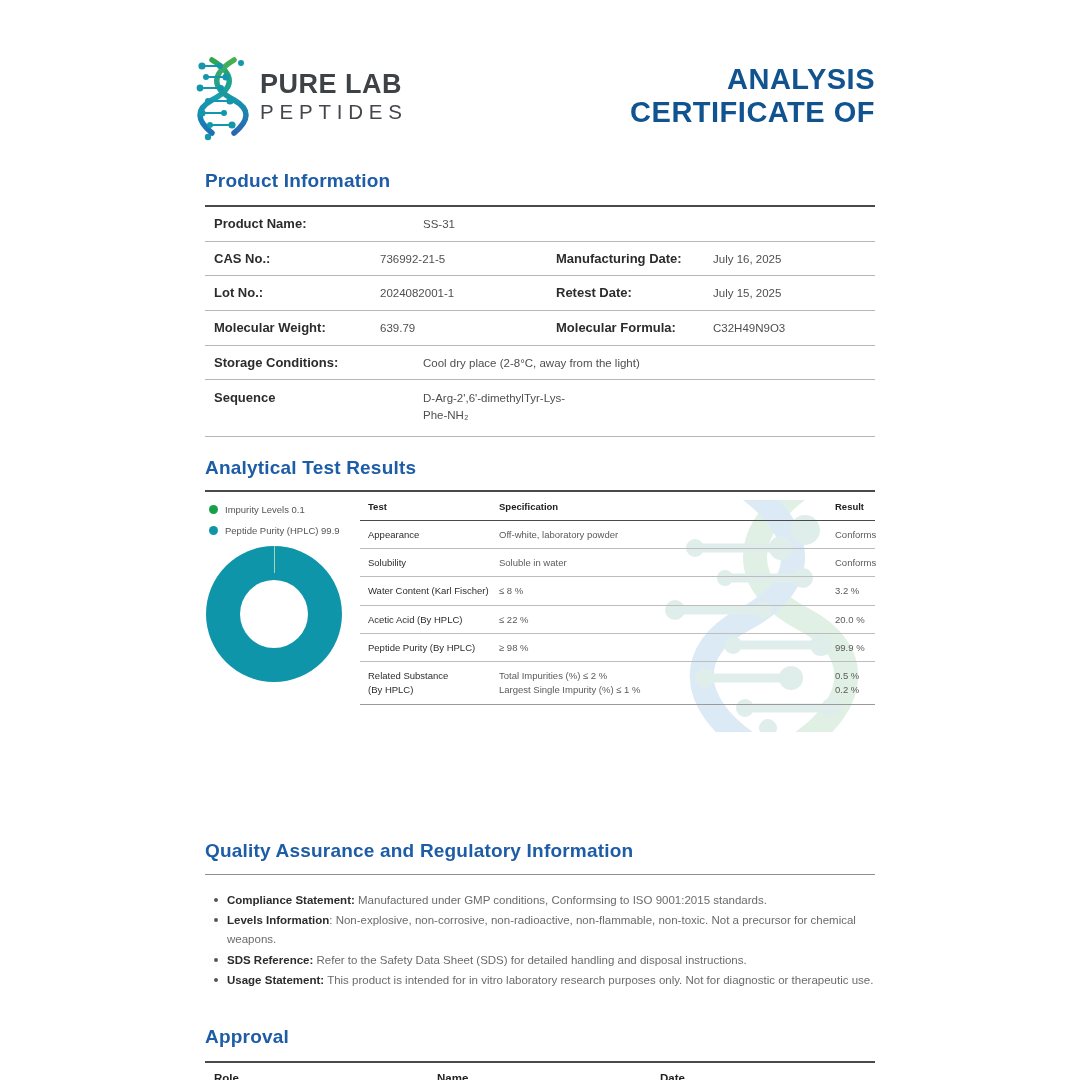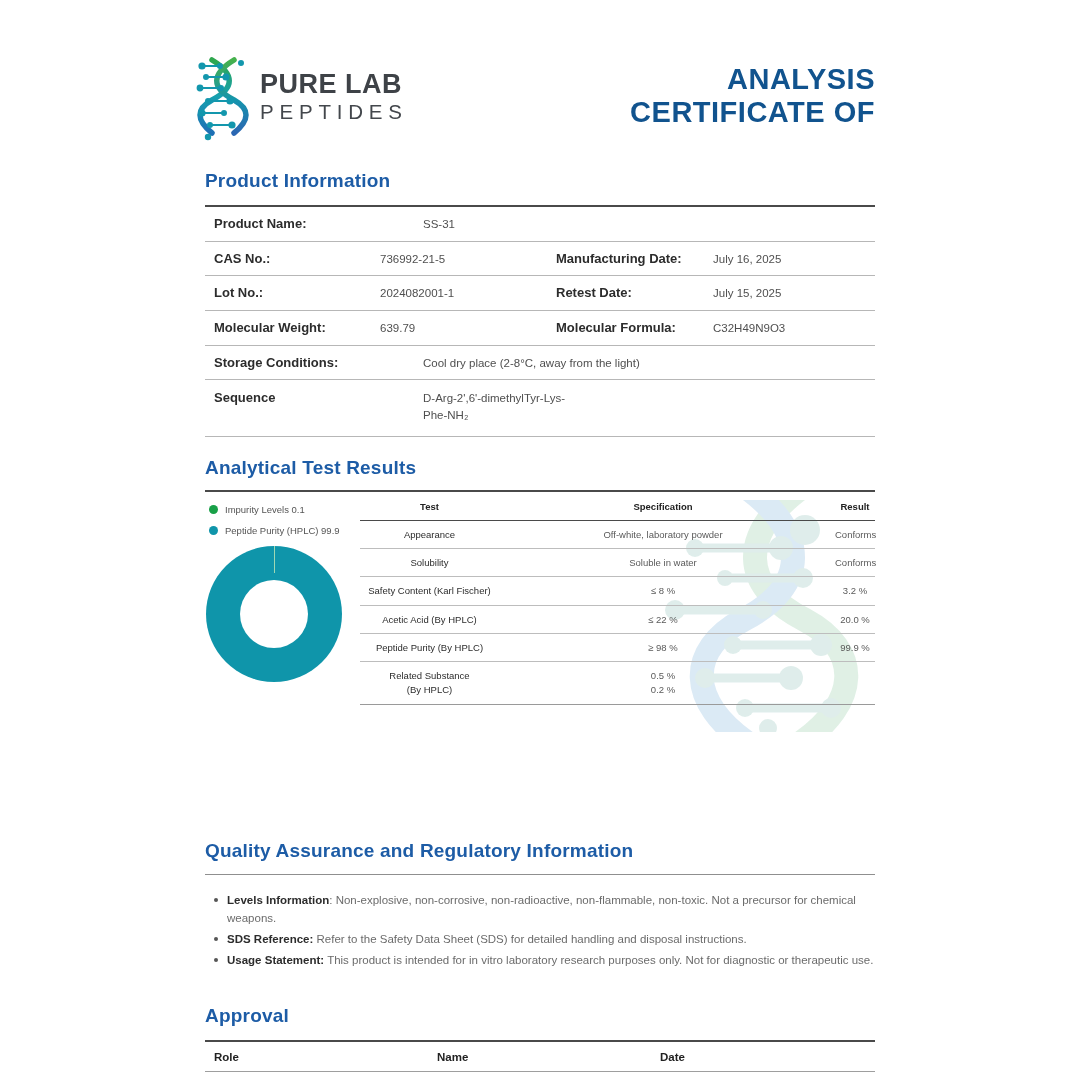--- a/index.html
+++ b/index.html
@@ -44,21 +44,21 @@
   .donut { width:136px; height:136px; border-radius:50%; margin:10px 0 0 1px; position:relative;
            background:conic-gradient(#9fd8b4 0deg 0.7deg, #0f95aa 0.7deg 360deg); }
   .donut::after { content:""; position:absolute; inset:34px; background:#ffffff; border-radius:50%; }
 
   .watermark { position:absolute; left:428px; top:8px; z-index:0; pointer-events:none; }
 
   .test-table { position:relative; z-index:1; margin-left:155px; width:515px; font-size:9.5px; }
   .tt-row { display:grid; grid-template-columns:131px 336px 1fr; padding:7px 0 6px 0; border-bottom:1px solid #bdbdbd; }
   .tt-head { border-bottom:1px solid #4a4a4a; padding:8px 0 6px 0; }
   .tt-head .tt-cell { font-weight:700; color:#222; }
-  .tt-cell { padding-left:8px; white-space:pre-line; line-height:1.5; color:#5a5a5a;text-align:center; }
+  .tt-cell { padding-left:8px; white-space:pre-line; line-height:1.5; color:#5a5a5a; }
   .tt-cell.name { font-weight:400; color:#2c2c2c; }
   .tt-row.last { border-bottom:1px solid #9a9a9a; }
 
   
   .qa-section { margin-top:96px; }
   .qa-divider { border-top:1.5px solid #8f8f8f; margin-top:12px; }
   .qa-list { margin:16px 0 0 22px; list-style:none; }
   .qa-list li { position:relative; font-size:11.5px; color:#6b6b6b; line-height:1.62; padding-left:0; margin-bottom:2px; }
   .qa-list li::before { content:""; position:absolute; left:-13px; top:7px; width:4px; height:4px; border-radius:50%; background:#555; }
   .qa-label { font-weight:700; color:#2c2c2c; }
@@ -225,48 +225,51 @@
           <div class="tt-cell name">Appearance</div>
           <div class="tt-cell">Off-white, laboratory powder</div>
           <div class="tt-cell">Conforms</div>
         </div>
         <div class="tt-row">
           <div class="tt-cell name">Solubility</div>
           <div class="tt-cell">Soluble in water</div>
           <div class="tt-cell">Conforms</div>
         </div>
         <div class="tt-row">
-          <div class="tt-cell name">Safety Content (Karl Fischer)</div>
+          <div class="tt-cell name">Water Content (Karl Fischer)</div>
           <div class="tt-cell">≤ 8 %</div>
           <div class="tt-cell">3.2 %</div>
         </div>
         <div class="tt-row">
           <div class="tt-cell name">Acetic Acid (By HPLC)</div>
           <div class="tt-cell">≤ 22 %</div>
           <div class="tt-cell">20.0 %</div>
         </div>
         <div class="tt-row">
           <div class="tt-cell name">Peptide Purity (By HPLC)</div>
           <div class="tt-cell">≥ 98 %</div>
           <div class="tt-cell">99.9 %</div>
         </div>
         <div class="tt-row last">
           <div class="tt-cell name">Related Substance
 (By HPLC)</div>
+          <div class="tt-cell">Total Impurities (%) ≤ 2 %
+Largest Single Impurity (%) ≤ 1 %</div>
           <div class="tt-cell">0.5 %
 0.2 %</div>
         </div>
       </div>
     </div>
   </div>
 
   <div class="qa-section">
     <h2 class="sec-heading">Quality Assurance and Regulatory Information</h2>
     <div class="qa-divider"></div>
     <ul class="qa-list">
+      <li><span class="qa-label">Compliance Statement:</span><span> Manufactured under GMP conditions, Conformsing to ISO 9001:2015 standards.</span></li>
       <li><span class="qa-label">Levels Information</span><span>: Non-explosive, non-corrosive, non-radioactive, non-flammable, non-toxic. Not a precursor for chemical weapons.</span></li>
       <li><span class="qa-label">SDS Reference:</span><span> Refer to the Safety Data Sheet (SDS) for detailed handling and disposal instructions.</span></li>
       <li><span class="qa-label">Usage Statement:</span><span> This product is intended for in vitro laboratory research purposes only. Not for diagnostic or therapeutic use.</span></li>
     </ul>
   </div>
 
   <div class="approval-section">
     <h2 class="sec-heading">Approval</h2>
     <div class="ap-table">
       <div class="ap-row ap-head">

